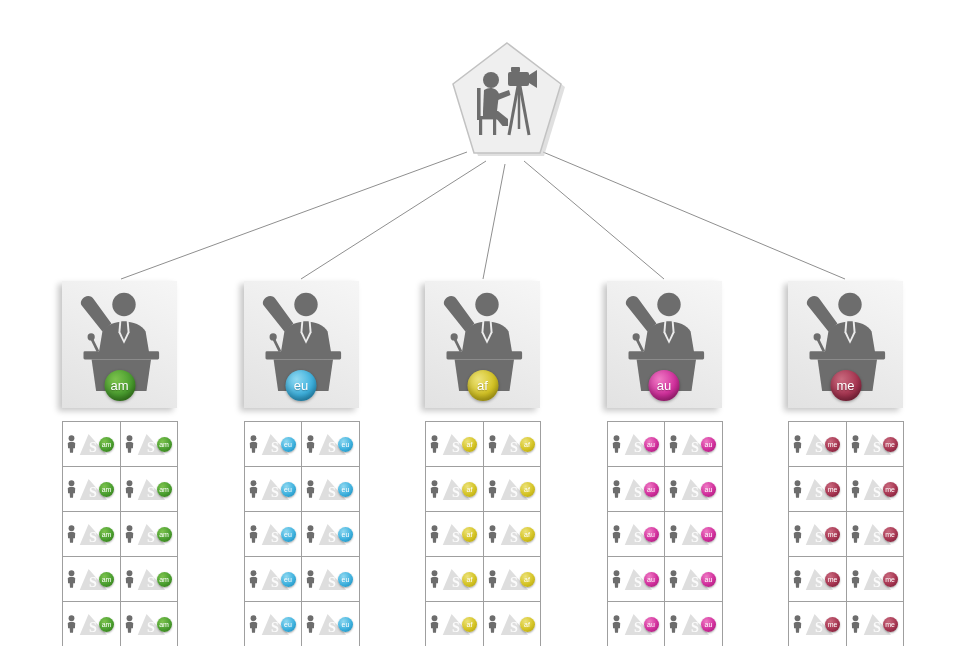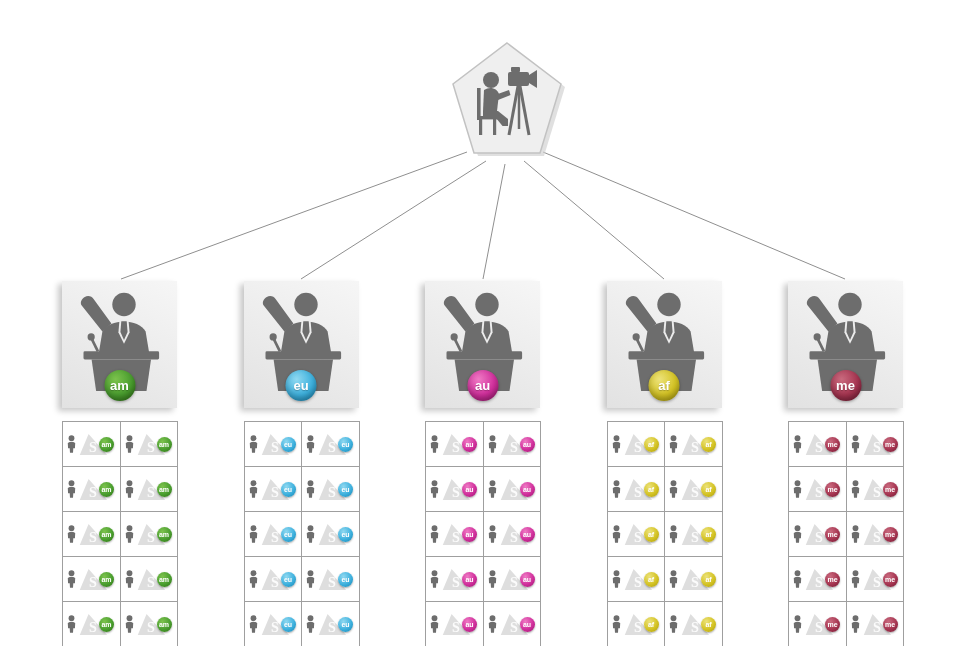--- a/index.html
+++ b/index.html
@@ -1,19 +1,19 @@
 <!DOCTYPE html>
 <html><head>
 <meta charset="utf-8">
 <style>
   * { margin:0; padding:0; box-sizing:border-box; }
   html,body { background:#ffffff; }
   .canvas {
     position:relative; width:973px; height:670px; background:#ffffff;
-    overflow:hidden; font-family:"Liberation Sans", sans-serif;font-weight:bold;
+    overflow:hidden; font-family:"Liberation Sans", sans-serif;
   }
   .connectors { position:absolute; left:0; top:0; pointer-events:none; }
   .source-node { position:absolute; left:445px; top:38px; width:124px; height:128px; }
   .source-node svg { width:100%; height:100%; }
   .regions-row {
     position:absolute; left:62px; top:281px; width:841px;
     display:flex; justify-content:space-between;
   }
   .region-column { width:115px; }
   .speaker-box {
@@ -331,232 +331,232 @@
             </div>
           </div>
         </div>
     </div>
 
     <div class="region-column">
       <div class="speaker-box">
         <svg class="speaker-svg" viewBox="0 0 110 112">
             <use href="#speaker-sym"></use>
           </svg>
-        <div class="region-badge" style="background: radial-gradient(circle at 36% 30%, rgb(239, 122, 196) 0%, rgb(209, 47, 156) 55%, rgb(151, 24, 108) 100%);">au</div>
+        <div class="region-badge" style="background: radial-gradient(circle at 36% 30%, rgb(236, 226, 122) 0%, rgb(212, 195, 36) 55%, rgb(168, 154, 14) 100%);">af</div>
       </div>
       <div class="viewer-grid">
           <div class="viewer-row">
             <div class="viewer-item">
               <svg class="v-person" viewBox="0 0 16 26">
                 <use href="#person-sym"></use>
               </svg>
               <svg class="v-tri" viewBox="0 0 34 26">
                 <use href="#tri-sym"></use>
               </svg>
-              <span class="dot" style="background:radial-gradient(circle at 36% 30%, #ef7ac4 0%, #d12f9c 55%, #97186c 100%)">au</span>
-            </div>
-            <div class="viewer-item">
-              <svg class="v-person" viewBox="0 0 16 26">
-                <use href="#person-sym"></use>
-              </svg>
-              <svg class="v-tri" viewBox="0 0 34 26">
-                <use href="#tri-sym"></use>
-              </svg>
-              <span class="dot" style="background:radial-gradient(circle at 36% 30%, #ef7ac4 0%, #d12f9c 55%, #97186c 100%)">au</span>
-            </div>
-          </div>
-          <div class="viewer-row">
-            <div class="viewer-item">
-              <svg class="v-person" viewBox="0 0 16 26">
-                <use href="#person-sym"></use>
-              </svg>
-              <svg class="v-tri" viewBox="0 0 34 26">
-                <use href="#tri-sym"></use>
-              </svg>
-              <span class="dot" style="background:radial-gradient(circle at 36% 30%, #ef7ac4 0%, #d12f9c 55%, #97186c 100%)">au</span>
-            </div>
-            <div class="viewer-item">
-              <svg class="v-person" viewBox="0 0 16 26">
-                <use href="#person-sym"></use>
-              </svg>
-              <svg class="v-tri" viewBox="0 0 34 26">
-                <use href="#tri-sym"></use>
-              </svg>
-              <span class="dot" style="background:radial-gradient(circle at 36% 30%, #ef7ac4 0%, #d12f9c 55%, #97186c 100%)">au</span>
-            </div>
-          </div>
-          <div class="viewer-row">
-            <div class="viewer-item">
-              <svg class="v-person" viewBox="0 0 16 26">
-                <use href="#person-sym"></use>
-              </svg>
-              <svg class="v-tri" viewBox="0 0 34 26">
-                <use href="#tri-sym"></use>
-              </svg>
-              <span class="dot" style="background:radial-gradient(circle at 36% 30%, #ef7ac4 0%, #d12f9c 55%, #97186c 100%)">au</span>
-            </div>
-            <div class="viewer-item">
-              <svg class="v-person" viewBox="0 0 16 26">
-                <use href="#person-sym"></use>
-              </svg>
-              <svg class="v-tri" viewBox="0 0 34 26">
-                <use href="#tri-sym"></use>
-              </svg>
-              <span class="dot" style="background:radial-gradient(circle at 36% 30%, #ef7ac4 0%, #d12f9c 55%, #97186c 100%)">au</span>
-            </div>
-          </div>
-          <div class="viewer-row">
-            <div class="viewer-item">
-              <svg class="v-person" viewBox="0 0 16 26">
-                <use href="#person-sym"></use>
-              </svg>
-              <svg class="v-tri" viewBox="0 0 34 26">
-                <use href="#tri-sym"></use>
-              </svg>
-              <span class="dot" style="background:radial-gradient(circle at 36% 30%, #ef7ac4 0%, #d12f9c 55%, #97186c 100%)">au</span>
-            </div>
-            <div class="viewer-item">
-              <svg class="v-person" viewBox="0 0 16 26">
-                <use href="#person-sym"></use>
-              </svg>
-              <svg class="v-tri" viewBox="0 0 34 26">
-                <use href="#tri-sym"></use>
-              </svg>
-              <span class="dot" style="background:radial-gradient(circle at 36% 30%, #ef7ac4 0%, #d12f9c 55%, #97186c 100%)">au</span>
-            </div>
-          </div>
-          <div class="viewer-row">
-            <div class="viewer-item">
-              <svg class="v-person" viewBox="0 0 16 26">
-                <use href="#person-sym"></use>
-              </svg>
-              <svg class="v-tri" viewBox="0 0 34 26">
-                <use href="#tri-sym"></use>
-              </svg>
-              <span class="dot" style="background:radial-gradient(circle at 36% 30%, #ef7ac4 0%, #d12f9c 55%, #97186c 100%)">au</span>
-            </div>
-            <div class="viewer-item">
-              <svg class="v-person" viewBox="0 0 16 26">
-                <use href="#person-sym"></use>
-              </svg>
-              <svg class="v-tri" viewBox="0 0 34 26">
-                <use href="#tri-sym"></use>
-              </svg>
-              <span class="dot" style="background:radial-gradient(circle at 36% 30%, #ef7ac4 0%, #d12f9c 55%, #97186c 100%)">au</span>
+              <span class="dot" style="background:radial-gradient(circle at 36% 30%, #ece27a 0%, #d4c324 55%, #a89a0e 100%)">af</span>
+            </div>
+            <div class="viewer-item">
+              <svg class="v-person" viewBox="0 0 16 26">
+                <use href="#person-sym"></use>
+              </svg>
+              <svg class="v-tri" viewBox="0 0 34 26">
+                <use href="#tri-sym"></use>
+              </svg>
+              <span class="dot" style="background:radial-gradient(circle at 36% 30%, #ece27a 0%, #d4c324 55%, #a89a0e 100%)">af</span>
+            </div>
+          </div>
+          <div class="viewer-row">
+            <div class="viewer-item">
+              <svg class="v-person" viewBox="0 0 16 26">
+                <use href="#person-sym"></use>
+              </svg>
+              <svg class="v-tri" viewBox="0 0 34 26">
+                <use href="#tri-sym"></use>
+              </svg>
+              <span class="dot" style="background:radial-gradient(circle at 36% 30%, #ece27a 0%, #d4c324 55%, #a89a0e 100%)">af</span>
+            </div>
+            <div class="viewer-item">
+              <svg class="v-person" viewBox="0 0 16 26">
+                <use href="#person-sym"></use>
+              </svg>
+              <svg class="v-tri" viewBox="0 0 34 26">
+                <use href="#tri-sym"></use>
+              </svg>
+              <span class="dot" style="background:radial-gradient(circle at 36% 30%, #ece27a 0%, #d4c324 55%, #a89a0e 100%)">af</span>
+            </div>
+          </div>
+          <div class="viewer-row">
+            <div class="viewer-item">
+              <svg class="v-person" viewBox="0 0 16 26">
+                <use href="#person-sym"></use>
+              </svg>
+              <svg class="v-tri" viewBox="0 0 34 26">
+                <use href="#tri-sym"></use>
+              </svg>
+              <span class="dot" style="background:radial-gradient(circle at 36% 30%, #ece27a 0%, #d4c324 55%, #a89a0e 100%)">af</span>
+            </div>
+            <div class="viewer-item">
+              <svg class="v-person" viewBox="0 0 16 26">
+                <use href="#person-sym"></use>
+              </svg>
+              <svg class="v-tri" viewBox="0 0 34 26">
+                <use href="#tri-sym"></use>
+              </svg>
+              <span class="dot" style="background:radial-gradient(circle at 36% 30%, #ece27a 0%, #d4c324 55%, #a89a0e 100%)">af</span>
+            </div>
+          </div>
+          <div class="viewer-row">
+            <div class="viewer-item">
+              <svg class="v-person" viewBox="0 0 16 26">
+                <use href="#person-sym"></use>
+              </svg>
+              <svg class="v-tri" viewBox="0 0 34 26">
+                <use href="#tri-sym"></use>
+              </svg>
+              <span class="dot" style="background:radial-gradient(circle at 36% 30%, #ece27a 0%, #d4c324 55%, #a89a0e 100%)">af</span>
+            </div>
+            <div class="viewer-item">
+              <svg class="v-person" viewBox="0 0 16 26">
+                <use href="#person-sym"></use>
+              </svg>
+              <svg class="v-tri" viewBox="0 0 34 26">
+                <use href="#tri-sym"></use>
+              </svg>
+              <span class="dot" style="background:radial-gradient(circle at 36% 30%, #ece27a 0%, #d4c324 55%, #a89a0e 100%)">af</span>
+            </div>
+          </div>
+          <div class="viewer-row">
+            <div class="viewer-item">
+              <svg class="v-person" viewBox="0 0 16 26">
+                <use href="#person-sym"></use>
+              </svg>
+              <svg class="v-tri" viewBox="0 0 34 26">
+                <use href="#tri-sym"></use>
+              </svg>
+              <span class="dot" style="background:radial-gradient(circle at 36% 30%, #ece27a 0%, #d4c324 55%, #a89a0e 100%)">af</span>
+            </div>
+            <div class="viewer-item">
+              <svg class="v-person" viewBox="0 0 16 26">
+                <use href="#person-sym"></use>
+              </svg>
+              <svg class="v-tri" viewBox="0 0 34 26">
+                <use href="#tri-sym"></use>
+              </svg>
+              <span class="dot" style="background:radial-gradient(circle at 36% 30%, #ece27a 0%, #d4c324 55%, #a89a0e 100%)">af</span>
             </div>
           </div>
         </div>
     </div>
 
     <div class="region-column">
       <div class="speaker-box">
         <svg class="speaker-svg" viewBox="0 0 110 112">
             <use href="#speaker-sym"></use>
           </svg>
-        <div class="region-badge" style="background: radial-gradient(circle at 36% 30%, rgb(236, 226, 122) 0%, rgb(212, 195, 36) 55%, rgb(168, 154, 14) 100%);">af</div>
+        <div class="region-badge" style="background: radial-gradient(circle at 36% 30%, rgb(239, 122, 196) 0%, rgb(209, 47, 156) 55%, rgb(151, 24, 108) 100%);">au</div>
       </div>
       <div class="viewer-grid">
           <div class="viewer-row">
             <div class="viewer-item">
               <svg class="v-person" viewBox="0 0 16 26">
                 <use href="#person-sym"></use>
               </svg>
               <svg class="v-tri" viewBox="0 0 34 26">
                 <use href="#tri-sym"></use>
               </svg>
-              <span class="dot" style="background:radial-gradient(circle at 36% 30%, #ece27a 0%, #d4c324 55%, #a89a0e 100%)">af</span>
-            </div>
-            <div class="viewer-item">
-              <svg class="v-person" viewBox="0 0 16 26">
-                <use href="#person-sym"></use>
-              </svg>
-              <svg class="v-tri" viewBox="0 0 34 26">
-                <use href="#tri-sym"></use>
-              </svg>
-              <span class="dot" style="background:radial-gradient(circle at 36% 30%, #ece27a 0%, #d4c324 55%, #a89a0e 100%)">af</span>
-            </div>
-          </div>
-          <div class="viewer-row">
-            <div class="viewer-item">
-              <svg class="v-person" viewBox="0 0 16 26">
-                <use href="#person-sym"></use>
-              </svg>
-              <svg class="v-tri" viewBox="0 0 34 26">
-                <use href="#tri-sym"></use>
-              </svg>
-              <span class="dot" style="background:radial-gradient(circle at 36% 30%, #ece27a 0%, #d4c324 55%, #a89a0e 100%)">af</span>
-            </div>
-            <div class="viewer-item">
-              <svg class="v-person" viewBox="0 0 16 26">
-                <use href="#person-sym"></use>
-              </svg>
-              <svg class="v-tri" viewBox="0 0 34 26">
-                <use href="#tri-sym"></use>
-              </svg>
-              <span class="dot" style="background:radial-gradient(circle at 36% 30%, #ece27a 0%, #d4c324 55%, #a89a0e 100%)">af</span>
-            </div>
-          </div>
-          <div class="viewer-row">
-            <div class="viewer-item">
-              <svg class="v-person" viewBox="0 0 16 26">
-                <use href="#person-sym"></use>
-              </svg>
-              <svg class="v-tri" viewBox="0 0 34 26">
-                <use href="#tri-sym"></use>
-              </svg>
-              <span class="dot" style="background:radial-gradient(circle at 36% 30%, #ece27a 0%, #d4c324 55%, #a89a0e 100%)">af</span>
-            </div>
-            <div class="viewer-item">
-              <svg class="v-person" viewBox="0 0 16 26">
-                <use href="#person-sym"></use>
-              </svg>
-              <svg class="v-tri" viewBox="0 0 34 26">
-                <use href="#tri-sym"></use>
-              </svg>
-              <span class="dot" style="background:radial-gradient(circle at 36% 30%, #ece27a 0%, #d4c324 55%, #a89a0e 100%)">af</span>
-            </div>
-          </div>
-          <div class="viewer-row">
-            <div class="viewer-item">
-              <svg class="v-person" viewBox="0 0 16 26">
-                <use href="#person-sym"></use>
-              </svg>
-              <svg class="v-tri" viewBox="0 0 34 26">
-                <use href="#tri-sym"></use>
-              </svg>
-              <span class="dot" style="background:radial-gradient(circle at 36% 30%, #ece27a 0%, #d4c324 55%, #a89a0e 100%)">af</span>
-            </div>
-            <div class="viewer-item">
-              <svg class="v-person" viewBox="0 0 16 26">
-                <use href="#person-sym"></use>
-              </svg>
-              <svg class="v-tri" viewBox="0 0 34 26">
-                <use href="#tri-sym"></use>
-              </svg>
-              <span class="dot" style="background:radial-gradient(circle at 36% 30%, #ece27a 0%, #d4c324 55%, #a89a0e 100%)">af</span>
-            </div>
-          </div>
-          <div class="viewer-row">
-            <div class="viewer-item">
-              <svg class="v-person" viewBox="0 0 16 26">
-                <use href="#person-sym"></use>
-              </svg>
-              <svg class="v-tri" viewBox="0 0 34 26">
-                <use href="#tri-sym"></use>
-              </svg>
-              <span class="dot" style="background:radial-gradient(circle at 36% 30%, #ece27a 0%, #d4c324 55%, #a89a0e 100%)">af</span>
-            </div>
-            <div class="viewer-item">
-              <svg class="v-person" viewBox="0 0 16 26">
-                <use href="#person-sym"></use>
-              </svg>
-              <svg class="v-tri" viewBox="0 0 34 26">
-                <use href="#tri-sym"></use>
-              </svg>
-              <span class="dot" style="background:radial-gradient(circle at 36% 30%, #ece27a 0%, #d4c324 55%, #a89a0e 100%)">af</span>
+              <span class="dot" style="background:radial-gradient(circle at 36% 30%, #ef7ac4 0%, #d12f9c 55%, #97186c 100%)">au</span>
+            </div>
+            <div class="viewer-item">
+              <svg class="v-person" viewBox="0 0 16 26">
+                <use href="#person-sym"></use>
+              </svg>
+              <svg class="v-tri" viewBox="0 0 34 26">
+                <use href="#tri-sym"></use>
+              </svg>
+              <span class="dot" style="background:radial-gradient(circle at 36% 30%, #ef7ac4 0%, #d12f9c 55%, #97186c 100%)">au</span>
+            </div>
+          </div>
+          <div class="viewer-row">
+            <div class="viewer-item">
+              <svg class="v-person" viewBox="0 0 16 26">
+                <use href="#person-sym"></use>
+              </svg>
+              <svg class="v-tri" viewBox="0 0 34 26">
+                <use href="#tri-sym"></use>
+              </svg>
+              <span class="dot" style="background:radial-gradient(circle at 36% 30%, #ef7ac4 0%, #d12f9c 55%, #97186c 100%)">au</span>
+            </div>
+            <div class="viewer-item">
+              <svg class="v-person" viewBox="0 0 16 26">
+                <use href="#person-sym"></use>
+              </svg>
+              <svg class="v-tri" viewBox="0 0 34 26">
+                <use href="#tri-sym"></use>
+              </svg>
+              <span class="dot" style="background:radial-gradient(circle at 36% 30%, #ef7ac4 0%, #d12f9c 55%, #97186c 100%)">au</span>
+            </div>
+          </div>
+          <div class="viewer-row">
+            <div class="viewer-item">
+              <svg class="v-person" viewBox="0 0 16 26">
+                <use href="#person-sym"></use>
+              </svg>
+              <svg class="v-tri" viewBox="0 0 34 26">
+                <use href="#tri-sym"></use>
+              </svg>
+              <span class="dot" style="background:radial-gradient(circle at 36% 30%, #ef7ac4 0%, #d12f9c 55%, #97186c 100%)">au</span>
+            </div>
+            <div class="viewer-item">
+              <svg class="v-person" viewBox="0 0 16 26">
+                <use href="#person-sym"></use>
+              </svg>
+              <svg class="v-tri" viewBox="0 0 34 26">
+                <use href="#tri-sym"></use>
+              </svg>
+              <span class="dot" style="background:radial-gradient(circle at 36% 30%, #ef7ac4 0%, #d12f9c 55%, #97186c 100%)">au</span>
+            </div>
+          </div>
+          <div class="viewer-row">
+            <div class="viewer-item">
+              <svg class="v-person" viewBox="0 0 16 26">
+                <use href="#person-sym"></use>
+              </svg>
+              <svg class="v-tri" viewBox="0 0 34 26">
+                <use href="#tri-sym"></use>
+              </svg>
+              <span class="dot" style="background:radial-gradient(circle at 36% 30%, #ef7ac4 0%, #d12f9c 55%, #97186c 100%)">au</span>
+            </div>
+            <div class="viewer-item">
+              <svg class="v-person" viewBox="0 0 16 26">
+                <use href="#person-sym"></use>
+              </svg>
+              <svg class="v-tri" viewBox="0 0 34 26">
+                <use href="#tri-sym"></use>
+              </svg>
+              <span class="dot" style="background:radial-gradient(circle at 36% 30%, #ef7ac4 0%, #d12f9c 55%, #97186c 100%)">au</span>
+            </div>
+          </div>
+          <div class="viewer-row">
+            <div class="viewer-item">
+              <svg class="v-person" viewBox="0 0 16 26">
+                <use href="#person-sym"></use>
+              </svg>
+              <svg class="v-tri" viewBox="0 0 34 26">
+                <use href="#tri-sym"></use>
+              </svg>
+              <span class="dot" style="background:radial-gradient(circle at 36% 30%, #ef7ac4 0%, #d12f9c 55%, #97186c 100%)">au</span>
+            </div>
+            <div class="viewer-item">
+              <svg class="v-person" viewBox="0 0 16 26">
+                <use href="#person-sym"></use>
+              </svg>
+              <svg class="v-tri" viewBox="0 0 34 26">
+                <use href="#tri-sym"></use>
+              </svg>
+              <span class="dot" style="background:radial-gradient(circle at 36% 30%, #ef7ac4 0%, #d12f9c 55%, #97186c 100%)">au</span>
             </div>
           </div>
         </div>
     </div>
 
     <div class="region-column">
       <div class="speaker-box">
         <svg class="speaker-svg" viewBox="0 0 110 112">
             <use href="#speaker-sym"></use>
           </svg>

